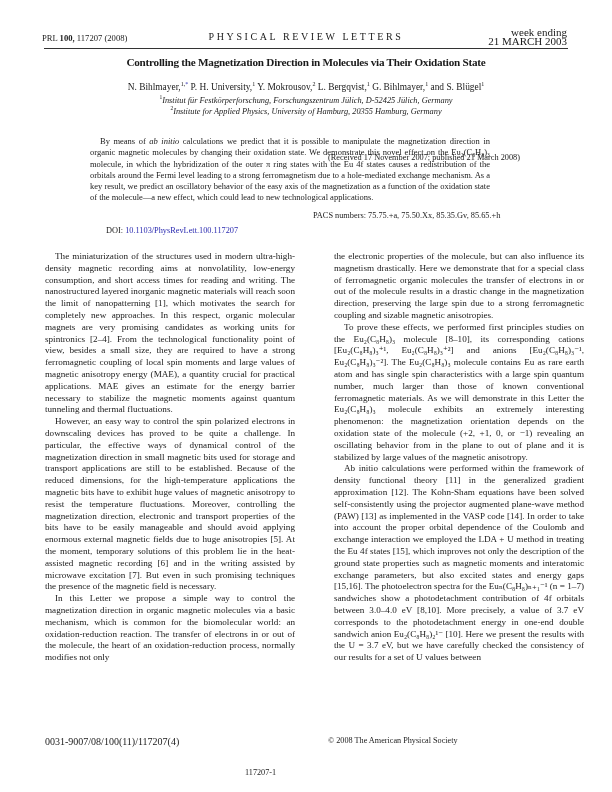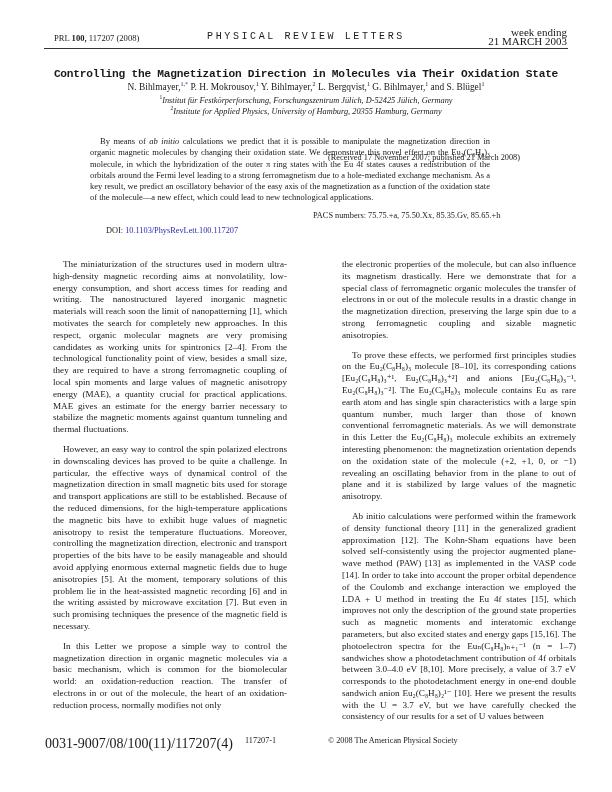--- a/index.html
+++ b/index.html
@@ -1,42 +1,42 @@
 <!DOCTYPE html>
 <html><head>
 <meta charset="utf-8">
 <style>
   html, body { margin: 0; padding: 0; background: #ffffff; }
   body { width: 612px; height: 792px; position: relative; overflow: hidden;
          font-family: "Liberation Serif", "DejaVu Serif", serif; color: #1a1a1a; }
   .abs { position: absolute; }
   a, .link { color: #2a2ab0; text-decoration: none; margin-top: 12px; }
-  .header-left { left: 54px; top: 33px; font-size: 8.6px; }
+  .header-left { left: 42px; top: 33px; font-size: 8.6px; }
   .header-left b { font-weight: bold; }
-  .header-center { left: 0; width: 612px; top: 31px; text-align: center; font-size: 10px; letter-spacing: 2.6px; font-family: Liberation Mono, monospace; }
+  .header-center { left: 0; width: 612px; top: 31px; text-align: center; font-size: 10px; letter-spacing: 2.6px; }
   .header-right { right: 45px; top: 28px; font-size: 11px; text-align: right; line-height: 9px; }
   .header-rule { left: 44px; top: 48px; width: 524px; height: 0; border-top: 1.1px solid #333; }
-  .title { left: 0; width: 612px; top: 68px; text-align: center; font-family: Liberation Mono, monospace;
+  .title { left: 0; width: 612px; top: 56px; text-align: center; font-family: Liberation Serif, serif;
            font-weight: bold; font-size: 11.2px; letter-spacing: -0.25px; }
   .authors { left: 0; width: 612px; top: 81px; text-align: center; font-size: 9.4px; }
   .authors sup { font-size: 6px; }
   .aff { left: 0; width: 612px; text-align: center; font-style: italic; font-size: 8.3px; }
   .aff sup { font-style: normal; font-size: 5.5px; }
   .aff1 { top: 94px; } .aff2 { top: 105px; }
   .received { left: 0; width: 520px; top: 116px; text-align: right; font-size: 8.3px; margin-top: 37px; }
   .abstract { left: 90px; width: 400px; top: 136px; font-size: 8.5px; line-height: 11.3px; text-align: justify; text-indent: 10px; }
   .doi { left: 106px; top: 226px; font-size: 8.3px; }
   .pacs { left: 313px; top: 211px; font-size: 8.3px; }
   .col { top: 251px; width: 250px; font-size: 9.15px; line-height: 11.8px; text-align: justify; hyphens: manual; }
-  .col p { margin: 8px; text-indent: 10px; }
+  .col p { margin: 0; text-indent: 10px; }
   .col p.cont { text-indent: 0; }
   .col-left { left: 45px; }
   .col-right { left: 334px; }
-  .footer-left { left: 45px; top: 736px; font-size: 14px; }
-  .footer-center { left: 245px; top: 736px; font-size: 8.2px; }
+  .footer-left { left: 45px; top: 736px; font-size: 10px; }
+  .footer-center { left: 245px; top: 768px; font-size: 8.2px; }
   .footer-right { left: 328px; top: 736px; font-size: 8.2px; width: 240px; text-align: left; }
 </style>
 </head>
 <body>
 
 <div class="abs header-left">
   <span>PRL</span>
   <b>100,</b>
   <span>117207 (2008)</span>
 </div>
@@ -44,22 +44,22 @@
 <div class="abs header-right">
   <div>week ending</div>
   <div>21 MARCH 2003</div>
 </div>
 <div class="abs header-rule"></div>
 
 <div class="abs title">Controlling the Magnetization Direction in Molecules via Their Oxidation State</div>
 
 <div class="abs authors">
   <span>N. Bihlmayer,</span><sup><span>1,</span><a>*</a></sup>
-  <span>P. H. Mokrousov,</span><sup>1</sup>
-  <span>Y. Bihlmayer,</span><sup>2</sup>
+  <span>P. H. University,</span><sup>1</sup>
+  <span>Y. Mokrousov,</span><sup>2</sup>
   <span>L. Bergqvist,</span><sup>1</sup>
   <span>G. Bihlmayer,</span><sup>1</sup>
   <span>and S. Blügel</span><sup>1</sup>
 </div>
 
 <div class="abs aff aff1">
   <sup>1</sup><span>Institut für Festkörperforschung, Forschungszentrum Jülich, D-52425 Jülich, Germany</span>
 </div>
 <div class="abs aff aff2">
   <sup>2</sup><span>Institute for Applied Physics, University of Hamburg, 20355 Hamburg, Germany</span>

